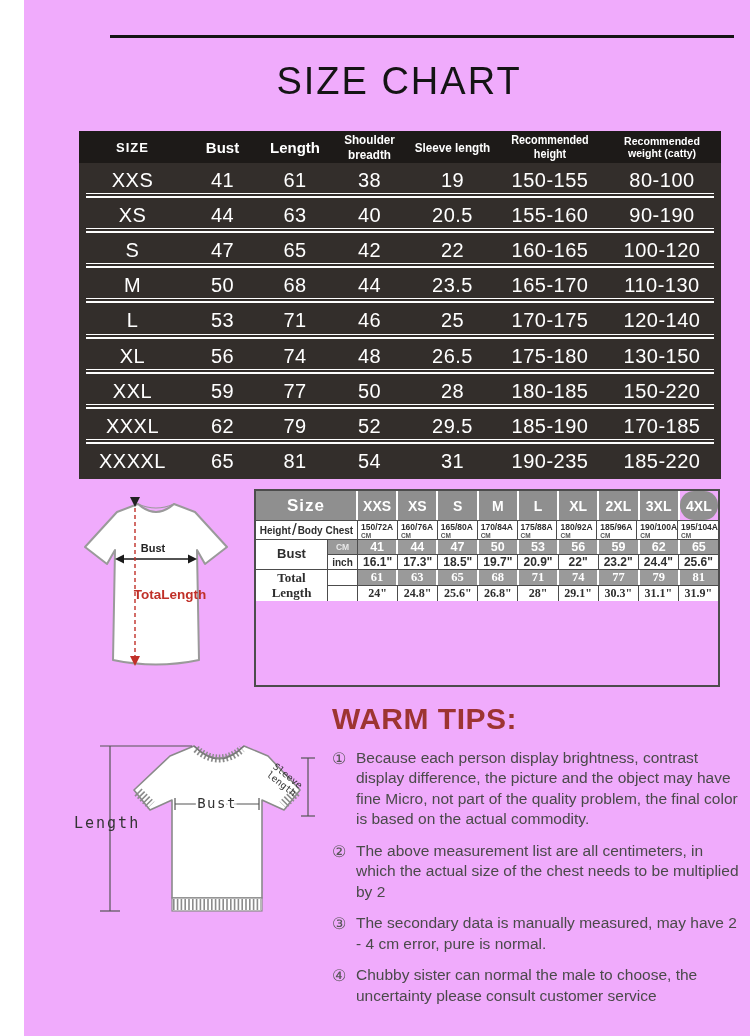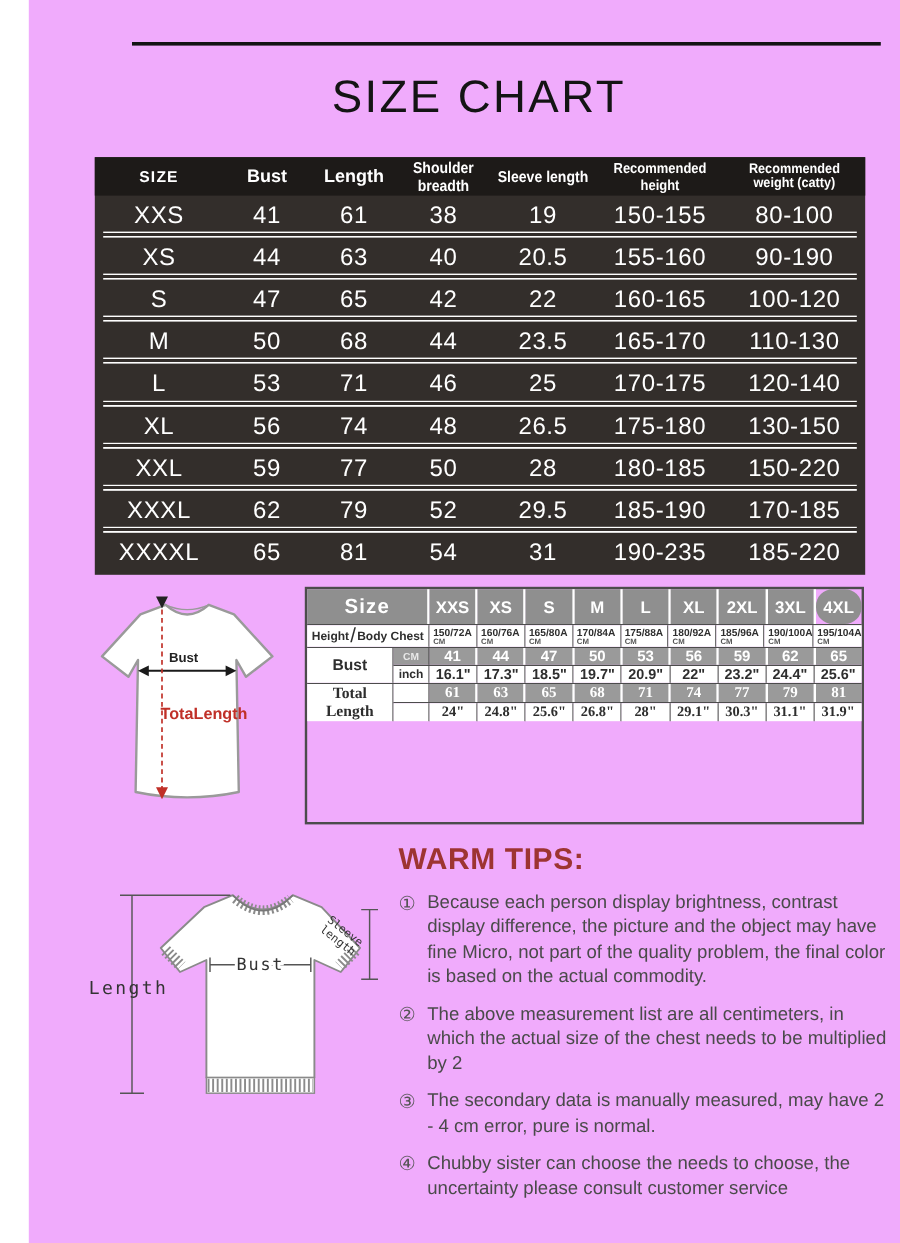--- a/index.html
+++ b/index.html
@@ -68,21 +68,21 @@
   .hc-cell:last-child { border-right:none; }
   .hc-cell .u { font-size:6.5px; color:#555; }
 
   
   .diagram-top { position:absolute; left:56px; top:492px; width:172px; height:196px; }
   .diagram-bottom { position:absolute; left:48px; top:728px; width:250px; height:240px; }
   .mono { font-family:"DejaVu Sans Mono", monospace; }
 
   
   .warm-tips { position:absolute; left:308px; top:702px; width:408px; }
-  .wt-title { color:#9d3432; font-size:25px; font-weight:bold; letter-spacing:.5px; }
+  .wt-title { color:#9d3432; font-size:30px; font-weight:bold; letter-spacing:.5px; }
   .wt-list { margin-top:12px; display:flex; flex-direction:column; gap:11px; }
   .wt-item { display:flex; color:#4a4a4a; font-size:15.5px; line-height:1.32; }
   .wt-num { width:24px; flex:none; font-size:16px; color:#555; }
 </style>
 </head>
 <body>
 
 <div class="stage">
 
   <div class="top-line"></div>
@@ -372,18 +372,18 @@
         <div class="wt-item">
           <span class="wt-num">②</span>
           <span>The above measurement list are all centimeters, in which the actual size of the chest needs to be multiplied by 2</span>
         </div>
         <div class="wt-item">
           <span class="wt-num">③</span>
           <span>The secondary data is manually measured, may have 2 - 4 cm error, pure is normal.</span>
         </div>
         <div class="wt-item">
           <span class="wt-num">④</span>
-          <span>Chubby sister can choose the needs to choose, the uncertainty please consult customer service</span>
+          <span>Chubby sister can normal the male to choose, the uncertainty please consult customer service</span>
         </div>
       </div>
   </div>
 
 </div>
 
 </body></html>

